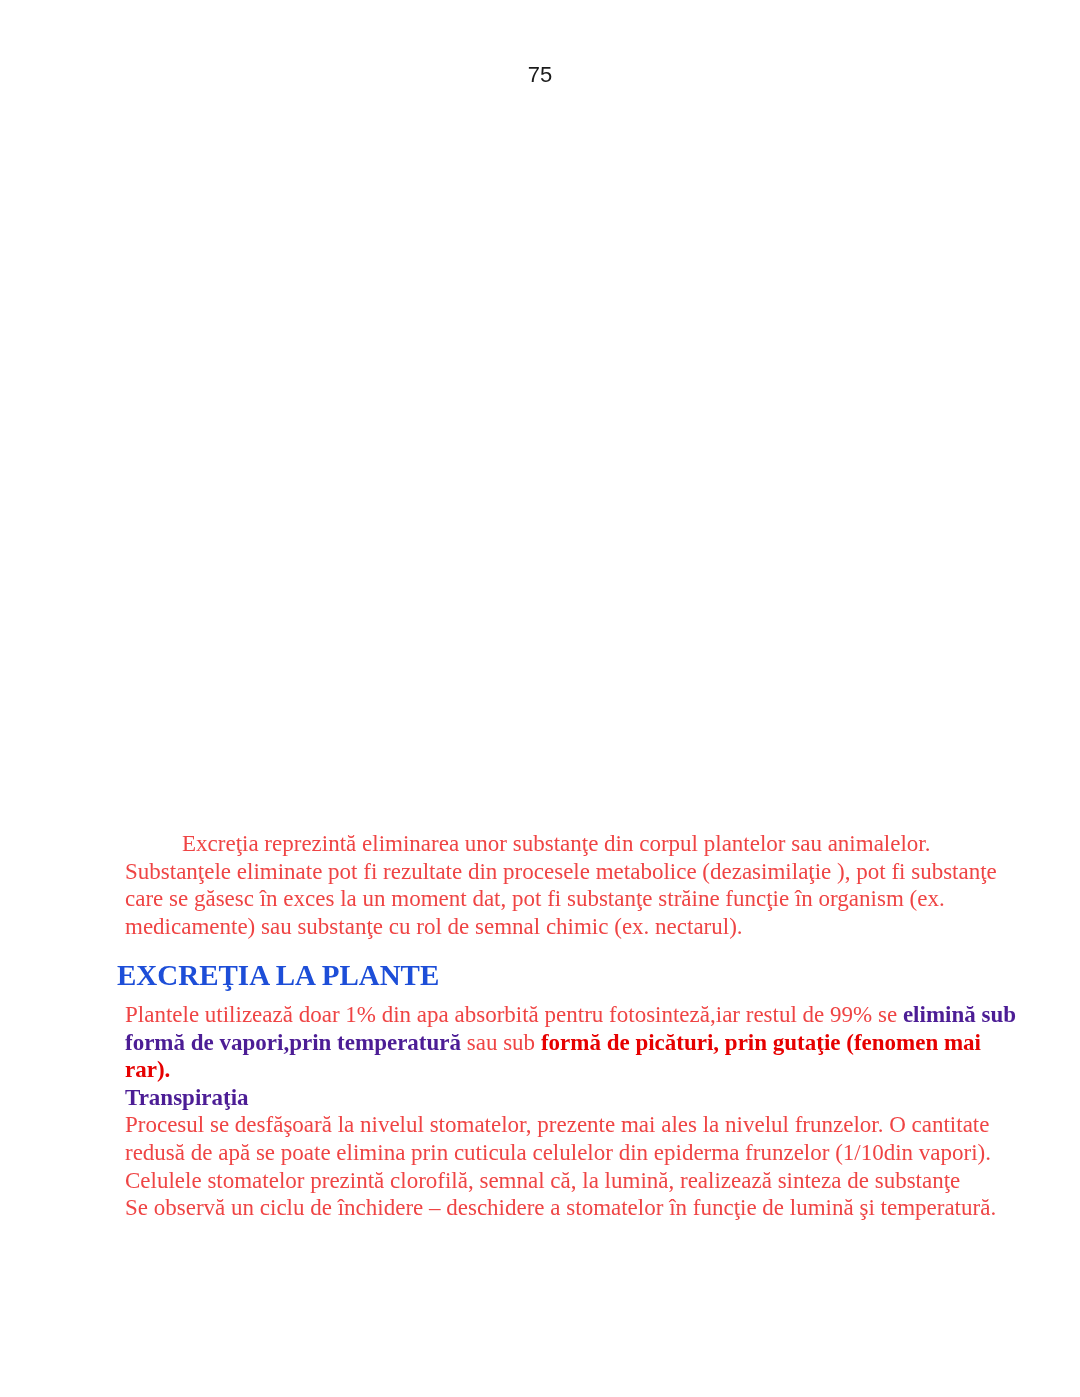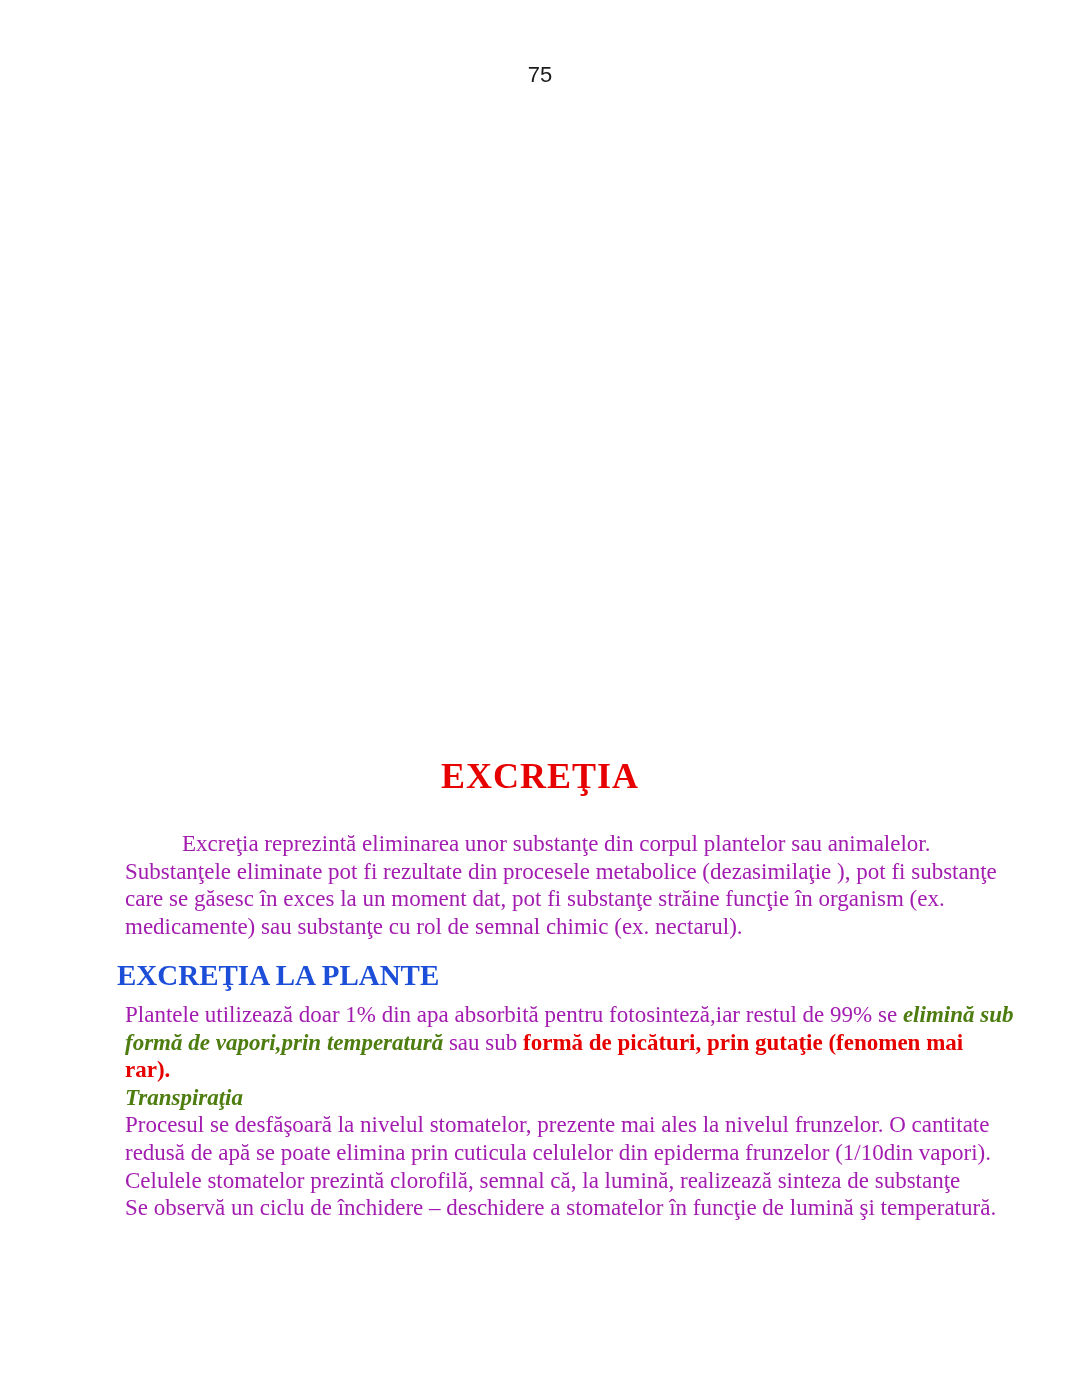--- a/index.html
+++ b/index.html
@@ -67,40 +67,38 @@
     line-height: 27.6px;
   }
   .line {
     white-space: nowrap;
   }
   .line.indent {
     text-indent: 57px;
   }
   .span-normal {
     font-weight: normal;
-    color: #a21caf;
+    color: #ef4444;
     margin-top: 15px;
   }
   .span-bold {
     font-weight: bold;
-    color: #4d7c0f;
-    font-style: italic;
+    color: #4c1d95;
   }
   .span-bold-red {
     font-weight: bold;
     color: var(--accent-red, #e60000);
   }
 </style>
 </head>
 <body>
 
 <div class="page">
   <div class="page-number">75</div>
 
-  <h1 class="doc-title">EXCREŢIA</h1>
 
   <div class="intro-paragraph">
       <div class="line indent"><span class="span-normal">Excreţia reprezintă eliminarea unor substanţe din corpul plantelor sau animalelor.</span></div>
       <div class="line"><span class="span-normal">Substanţele eliminate pot fi rezultate din procesele metabolice (dezasimilaţie ), pot fi substanţe</span></div>
       <div class="line"><span class="span-normal">care se găsesc în exces la un moment dat, pot fi substanţe străine funcţie în organism (ex.</span></div>
       <div class="line"><span class="span-normal">medicamente) sau substanţe cu rol de semnal chimic (ex. nectarul).</span></div>
     </div>
 
   <h2 class="section-heading">EXCREŢIA LA PLANTE</h2>
 

